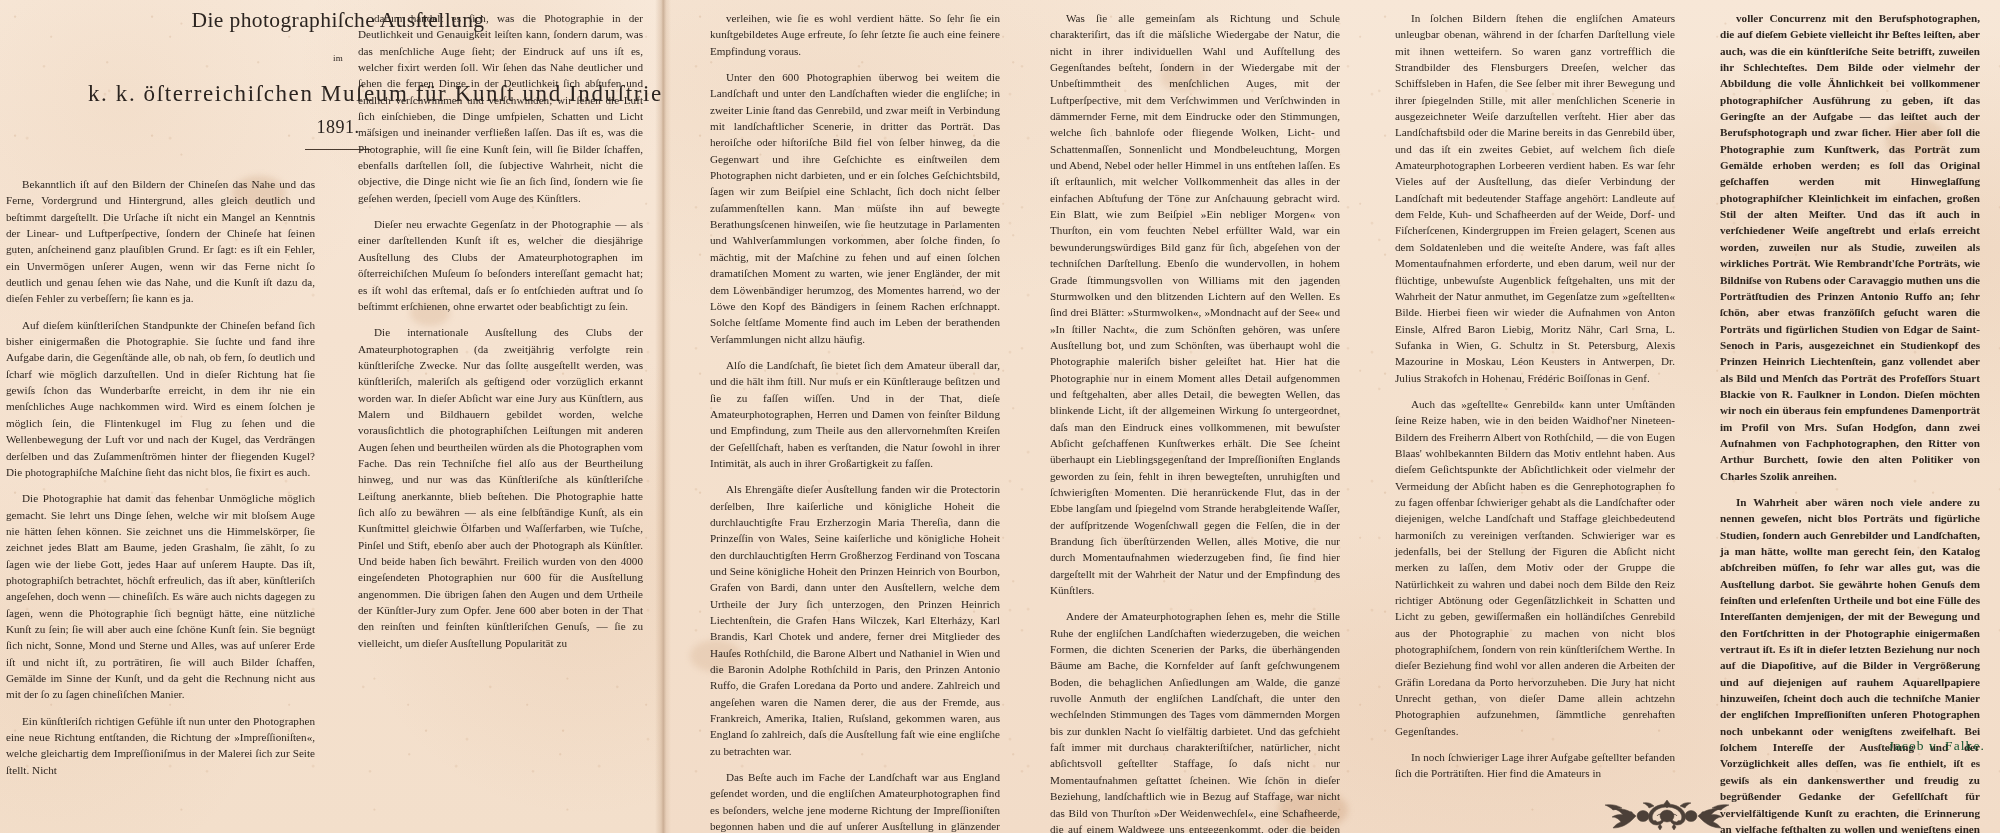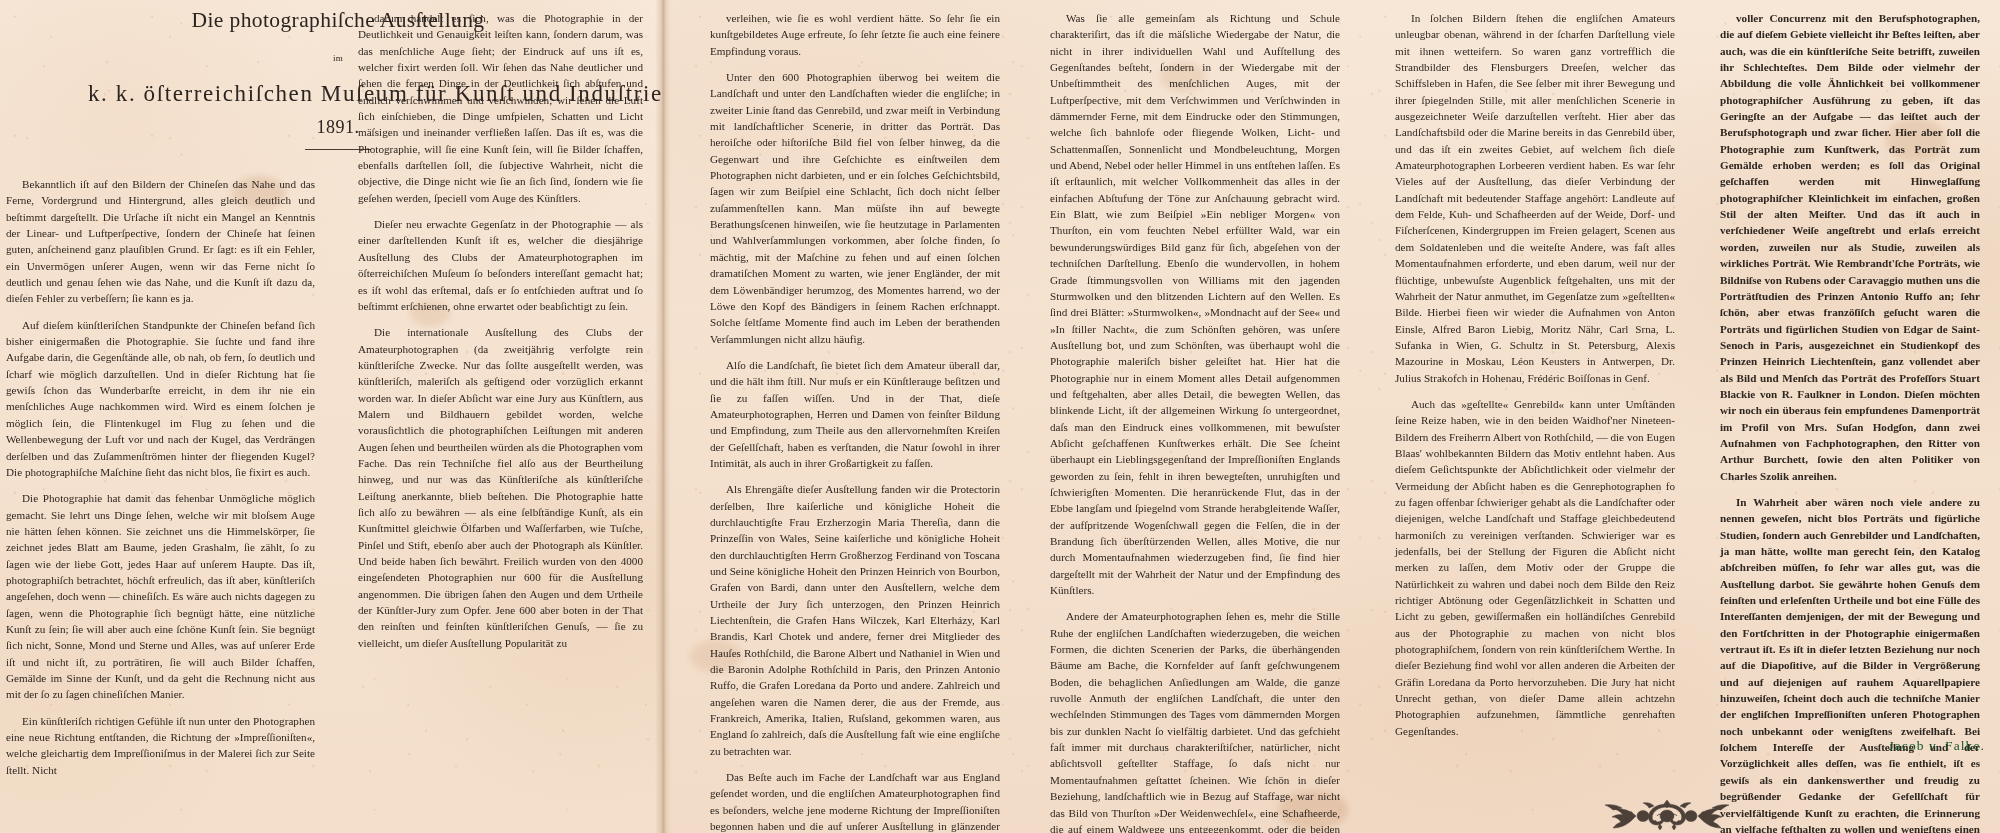--- a/index.html
+++ b/index.html
@@ -193,20 +193,21 @@
       <p>Als Ehrengäſte dieſer Ausſtellung fanden wir die Pro­tectorin derſelben, Ihre kaiſerliche und königliche Hoheit die durchlauchtigſte Frau Erzherzogin Maria Thereſia, dann die Prinzeſſin von Wales, Seine kaiſerliche und königliche Hoheit den durchlauchtigſten Herrn Großherzog Ferdinand von Toscana und Seine königliche Hoheit den Prinzen Heinrich von Bourbon, Grafen von Bardi, dann unter den Ausſtellern, welche dem Urtheile der Jury ſich unterzogen, den Prinzen Heinrich Liechtenſtein, die Grafen Hans Wilczek, Karl Elterházy, Karl Brandis, Karl Chotek und andere, ferner drei Mitglieder des Hauſes Rothſchild, die Barone Albert und Nathaniel in Wien und die Baronin Adolphe Rothſchild in Paris, den Prinzen Antonio Ruffo, die Grafen Loredana da Porto und andere. Zahlreich und angeſehen waren die Namen derer, die aus der Fremde, aus Frankreich, Amerika, Italien, Ruſs­land, gekommen waren, aus England ſo zahlreich, daſs die Ausſtellung faſt wie eine engliſche zu betrachten war.</p>
       <p>Das Beſte auch im Fache der Landſchaft war aus England geſendet worden, und die engliſchen Amateur­photographen find es beſonders, welche jene moderne Richtung der Impreſſioniſten begonnen haben und die auf unſerer Ausſtellung in glänzender Weiſe vertraten. Da iſt George Daviſon in London, J. Gale in London, Pattiſon Gibſon in Hexham, A. Horſley Hinton in London, Paul Lange in Liverpool, H. P. Robinſon in Tunbridge Wells, Fred Thurſton in Lutton, Fred H. Worſley-Beniſon in Chepſtow, Carl Greger in London, Ernest Spencer</p>
     </div>
   <div class="col" id="c4" style="left:1040px;top:0px;   width:310px;">
       <p>Was ſie alle gemeinſam als Richtung und Schule charakteriſirt, das iſt die mäſsliche Wiedergabe der Natur, die nicht in ihrer individuellen Wahl und Aufſtellung des Gegenſtandes beſteht, ſondern in der Wiedergabe mit der Unbeſtimmtheit des menſchlichen Auges, mit der Luft­perſpective, mit dem Verſchwimmen und Verſchwinden in dämmernder Ferne, mit dem Eindrucke oder den Stimmun­gen, welche ſich bahnlofe oder fliegende Wolken, Licht- und Schattenmaſſen, Sonnenlicht und Mondbeleuchtung, Morgen und Abend, Nebel oder heller Himmel in uns entſtehen laſſen. Es iſt erſtaunlich, mit welcher Vollkommenheit das alles in der einfachen Abſtufung der Töne zur Anſchauung gebracht wird. Ein Blatt, wie zum Beiſpiel »Ein nebliger Morgen« von Thurſton, ein vom feuchten Nebel erfüllter Wald, war ein bewunderungswürdiges Bild ganz für ſich, abgeſehen von der techniſchen Darſtellung. Ebenſo die wundervollen, in hohem Grade ſtimmungsvollen von Williams mit den jagenden Sturmwolken und den blitzenden Lichtern auf den Wellen. Es ſind drei Blätter: »Sturmwolken«, »Mondnacht auf der See« und »In ſtiller Nacht«, die zum Schönſten gehören, was unſere Ausſtellung bot, und zum Schönſten, was überhaupt wohl die Photographie maleriſch bisher geleiſtet hat. Hier hat die Photographie nur in einem Moment alles Detail auf­genommen und feſtgehalten, aber alles Detail, die bewegten Wellen, das blinkende Licht, iſt der allgemeinen Wirkung ſo untergeordnet, daſs man den Eindruck eines vollkommenen, mit bewuſster Abſicht geſchaffenen Kunſtwerkes erhält. Die See ſcheint überhaupt ein Lieblingsgegenſtand der Impreſſioniſten Englands geworden zu ſein, fehlt in ihren bewegteſten, un­ruhigſten und ſchwierigſten Momenten. Die heranrückende Flut, das in der Ebbe langſam und ſpiegelnd vom Strande herabgleitende Waſſer, der aufſpritzende Wogenſchwall gegen die Felſen, die in der Brandung ſich überſtürzenden Wellen, alles Motive, die nur durch Momentaufnahmen wiederzugeben find, ſie find hier dargeſtellt mit der Wahr­heit der Natur und der Empfindung des Künſtlers.</p>
       <p>Andere der Amateurphotographen ſehen es, mehr die Stille Ruhe der engliſchen Landſchaften wiederzugeben, die weichen Formen, die dichten Scenerien der Parks, die über­hängenden Bäume am Bache, die Kornfelder auf ſanft geſchwungenem Boden, die behaglichen Anſiedlungen am Walde, die ganze ruvolle Anmuth der engliſchen Land­ſchaft, die unter den wechſelnden Stimmungen des Tages vom dämmernden Morgen bis zur dunklen Nacht ſo viel­fältig darbietet. Und das gefchieht faſt immer mit durchaus charakteriſtiſcher, natürlicher, nicht abſichtsvoll geſtellter Staffage, ſo daſs nicht nur Momentaufnahmen geſtattet ſcheinen. Wie ſchön in dieſer Beziehung, land­ſchaftlich wie in Bezug auf Staffage, war nicht das Bild von Thurſton »Der Weidenwechſel«, eine Schafheerde, die auf einem Waldwege uns entgegenkommt, oder die beiden anderen Aufnahmen: »Die Eindringlinge« und »Unſer Dorf«! Ein Meiſterſtück anderer Art deſſelben Meiſters war der »Rauhfroſt«, das iſt ein vom Rauhreif überdeckter Wald.</p>
     </div>
   <div class="col" id="c5" style="left:1385px;top:0px;   width:300px;">
       <p>In ſolchen Bildern ſtehen die engliſchen Amateurs unleugbar obenan, während in der ſcharfen Darſtellung viele mit ihnen wetteifern. So waren ganz vortrefflich die Strandbilder des Flensburgers Dreeſen, welcher das Schiffsleben in Hafen, die See ſelber mit ihrer Bewegung und ihrer ſpiegelnden Stille, mit aller menſchlichen Scenerie in ausgezeichneter Weiſe darzuſtellen verſteht. Hier aber das Landſchaftsbild oder die Marine bereits in das Genrebild über, und das iſt ein zweites Gebiet, auf welchem ſich dieſe Amateurphotographen Lorbeeren verdient haben. Es war ſehr Vieles auf der Ausſtellung, das dieſer Ver­bindung der Landſchaft mit bedeutender Staffage angehört: Landleute auf dem Felde, Kuh- und Schafheerden auf der Weide, Dorf- und Fiſcherſcenen, Kindergruppen im Freien gelagert, Scenen aus dem Soldatenleben und die weiteſte Andere, was faſt alles Momentaufnahmen erforderte, und eben darum, weil nur der flüchtige, unbewuſste Augenblick feſtgehalten, uns mit der Wahrheit der Natur anmuthet, im Gegenſatze zum »geſtellten« Bilde. Hierbei fieen wir wieder die Aufnahmen von Anton Einsle, Alfred Baron Liebig, Moritz Nähr, Carl Srna, L. Sufanka in Wien, G. Schultz in St. Petersburg, Alexis Mazourine in Moskau, Léon Keusters in Antwerpen, Dr. Julius Strakofch in Hohenau, Frédéric Boiſſonas in Genf.</p>
       <p>Auch das »geſtellte« Genrebild« kann unter Um­ſtänden ſeine Reize haben, wie in den beiden Waidhof'ner Nineteen-Bildern des Freiherrn Albert von Rothſchild, — die von Eugen Blaas' wohlbekannten Bildern das Motiv entlehnt haben. Aus dieſem Geſichtspunkte der Abſichtlich­keit oder vielmehr der Vermeidung der Abſicht haben es die Genrephotographen fo zu fagen offenbar ſchwieriger gehabt als die Landſchafter oder diejenigen, welche Land­ſchaft und Staffage gleichbedeutend harmoniſch zu ver­einigen verſtanden. Schwieriger war es jedenfalls, bei der Stellung der Figuren die Abſicht nicht merken zu laſſen, dem Motiv oder der Gruppe die Natürlichkeit zu wahren und dabei noch dem Bilde den Reiz richtiger Abtönung oder Gegenſätzlichkeit in Schatten und Licht zu geben, gewiſſer­maßen ein holländiſches Genrebild aus der Photographie zu machen von nicht blos photographiſchem, ſondern von rein künſtleriſchem Werthe. In dieſer Beziehung find wohl vor allen anderen die Arbeiten der Gräfin Loredana da Porto hervorzuheben. Die Jury hat nicht Unrecht gethan, von dieſer Dame allein achtzehn Photographien aufzunehmen, ſämmtliche genrehaften Gegenſtandes.</p>
+      <p>In noch ſchwieriger Lage ihrer Aufgabe geſtellter befanden ſich die Porträtiſten. Hier find die Amateurs in</p>
     </div>
   <div class="col" id="c6" style="left:1710px;top:0px;   width:280px;font-weight:bold;">
       <p>voller Concurrenz mit den Berufsphotographen, die auf dieſem Gebiete vielleicht ihr Beſtes leiſten, aber auch, was die ein künſtleriſche Seite betrifft, zuweilen ihr Schlechteſtes. Dem Bilde oder vielmehr der Abbildung die volle Ähnlichkeit bei vollkommener photographiſcher Ausführung zu geben, iſt das Geringſte an der Aufgabe — das leiſtet auch der Berufsphotograph und zwar ſicher. Hier aber ſoll die Photo­graphie zum Kunſtwerk, das Porträt zum Gemälde erhoben werden; es ſoll das Original geſchaffen werden mit Hinweg­laſſung photographiſcher Kleinlichkeit im einfachen, großen Stil der alten Meiſter. Und das iſt auch in verſchiedener Weiſe angeſtrebt und erlaſs erreicht worden, zuweilen nur als Studie, zuweilen als wirkliches Porträt. Wie Rem­brandt'ſche Porträts, wie Bildniſse von Rubens oder Cara­vaggio muthen uns die Porträtſtudien des Prinzen Antonio Ruffo an; ſehr ſchön, aber etwas franzöſiſch geſucht waren die Porträts und figürlichen Studien von Edgar de Saint-Senoch in Paris, ausgezeichnet ein Studienkopf des Prinzen Heinrich Liechtenſtein, ganz vollendet aber als Bild und Menſch das Porträt des Profeſſors Stuart Blackie von R. Faulkner in London. Dieſen möchten wir noch ein überaus fein empfundenes Damenporträt im Profil von Mrs. Suſan Hodgſon, dann zwei Aufnahmen von Fachphoto­graphen, den Ritter von Arthur Burchett, ſowie den alten Politiker von Charles Szolik anreihen.</p>
       <p>In Wahrheit aber wären noch viele andere zu nennen geweſen, nicht blos Porträts und figürliche Studien, ſondern auch Genrebilder und Landſchaften, ja man hätte, wollte man gerecht ſein, den Katalog abſchreiben müſſen, fo ſehr war alles gut, was die Ausſtellung darbot. Sie gewährte hohen Genuſs dem feinſten und erleſenſten Urtheile und bot eine Fülle des Intereſſanten demjenigen, der mit der Bewegung und den Fortſchritten in der Photographie einigermaßen vertraut iſt. Es iſt in dieſer letzten Beziehung nur noch auf die Diapoſitive, auf die Bilder in Vergrößerung und auf diejenigen auf rauhem Aquarellpapiere hinzuweiſen, ſcheint doch auch die techniſche Manier der engliſchen Impreſſioniſten unſeren Photographen noch unbekannt oder wenigſtens zweifelhaft. Bei ſolchem Intereſſe der Ausſtellung und der Vorzüglichkeit alles deſſen, was ſie enthielt, iſt es gewiſs als ein dankenswerther und freudig zu begrüßender Gedanke der Gefellſchaft für vervielfältigende Kunſt zu erachten, die Erinnerung an vielfache feſthalten zu wollen und wenigſtens einen kleinen Theil ihres reizvollen Inhaltes in dieſem Album zu vereinen und den Freunden der Photo­graphie und, ſagen wir auch der Kunſt, zugänglich zu machen.</p>
     </div>
 
   <div class="signature" style="left:1700px; top:738px; width:285px;">Jacob v. Falke.</div>
 
   <svg class="ornament" viewBox="0 0 150 36">
     <g fill="#4c4038" stroke="#4c4038" stroke-width="0.5">

